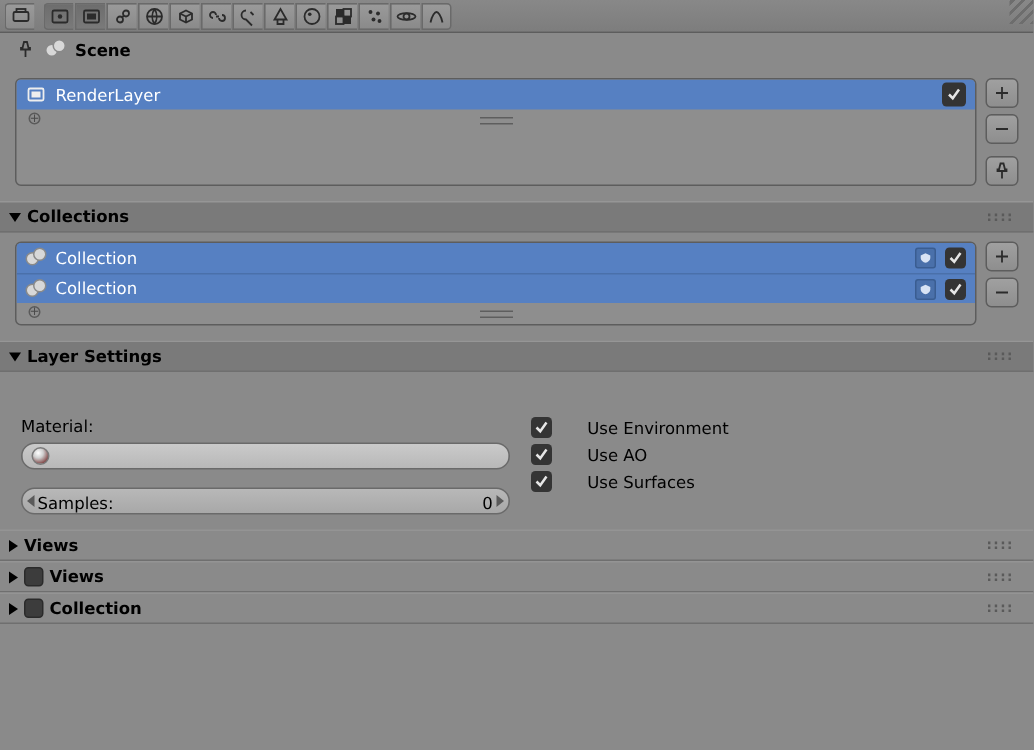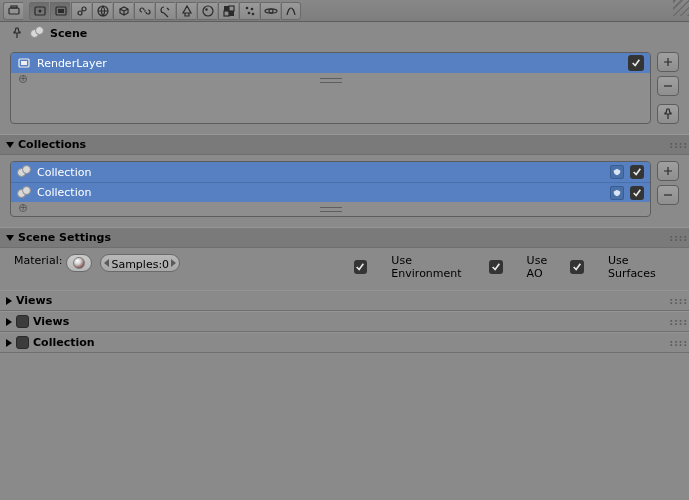--- a/index.html
+++ b/index.html
@@ -67,21 +67,21 @@
     display:flex; align-items:center; gap:6px;
     font-weight:bold;
   }
   .pin { width:14px;height:14px; }
 
   
   .panel-hdr {
     background: var(--bg);
     border-top: 1px solid #969696;
     border-bottom: 1px solid #6f6f6f;
-    padding: 3px 1px 3px 6px;
+    padding: 3px 13px 3px 6px;
     display:flex; align-items:center; gap:4px;
     font-weight:bold;
     position:relative;
     cursor:pointer;
   }
   .panel-hdr.flat { background: var(--bg2); border-top:1px solid #949494; }
   .tri { display:inline-block; width:0;height:0; }
   .tri.down  { border-left:4px solid transparent;border-right:4px solid transparent;border-top:6px solid #000;}
   .tri.right { border-top:4px solid transparent;border-bottom:4px solid transparent;border-left:6px solid #000;}
   .drag8 { margin-left:auto; color:#5a5a5a; letter-spacing:1px; font-size:9px;}
@@ -143,21 +143,21 @@
     cursor:pointer;
   }
   .check.big{width:16px;height:16px;}
   .check svg{width:10px;height:10px;}
   .check svg path{stroke:#e6e6e6;stroke-width:2;fill:none;}
 
   
   .settings-body {
     display:flex; gap:14px; padding:6px 10px 10px 14px;
   }
-  .col { flex:1; display:flex; flex-direction:row; gap:4px; }
+  .col { flex:1; display:flex; flex-direction:column; gap:4px;margin-top:24px; }
   .lbl { color:#000; }
   .matfield {
     height:18px; border-radius:9px;
     background: linear-gradient(#cacaca,#b8b8b8);
     border:1px solid #6a6a6a;
     display:flex; align-items:center; padding:0 6px;
     cursor:pointer;
   }
   .matfield .sphere{
     width:12px;height:12px;border-radius:50%;
@@ -385,21 +385,21 @@
     <div class="sbtn">
         <svg viewBox="0 0 14 14">
           <path class="iconstroke" d="M3 7h8"></path>
         </svg>
       </div>
   </div>
 </div>
 
 <div class="panel-hdr">
   <span class="tri down"></span>
-  <span>Scene Settings</span>
+  <span>Layer Settings</span>
   <span class="drag8">::::</span>
 </div>
 <div class="settings-body">
   <div class="col">
     <span class="lbl">Material:</span>
     <div class="matfield">
       <span class="sphere"></span>
     </div>
     <div style="height:4px"></div>
     <div class="numfield">

